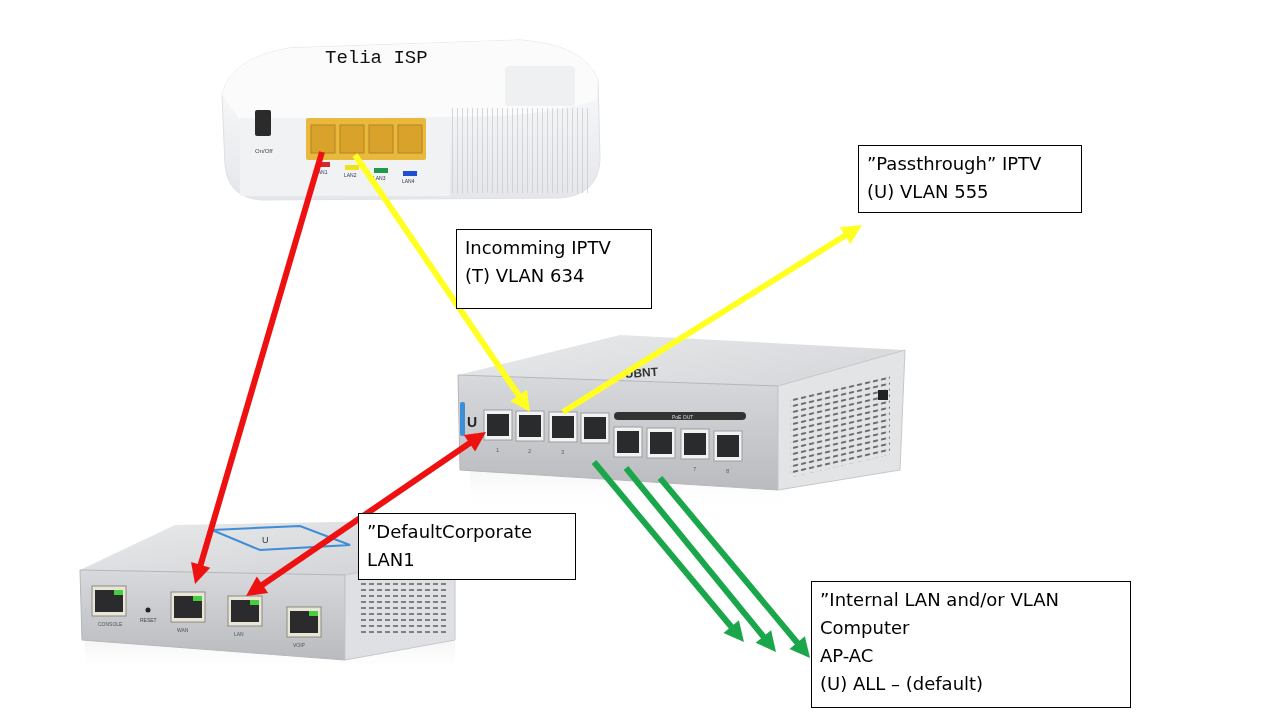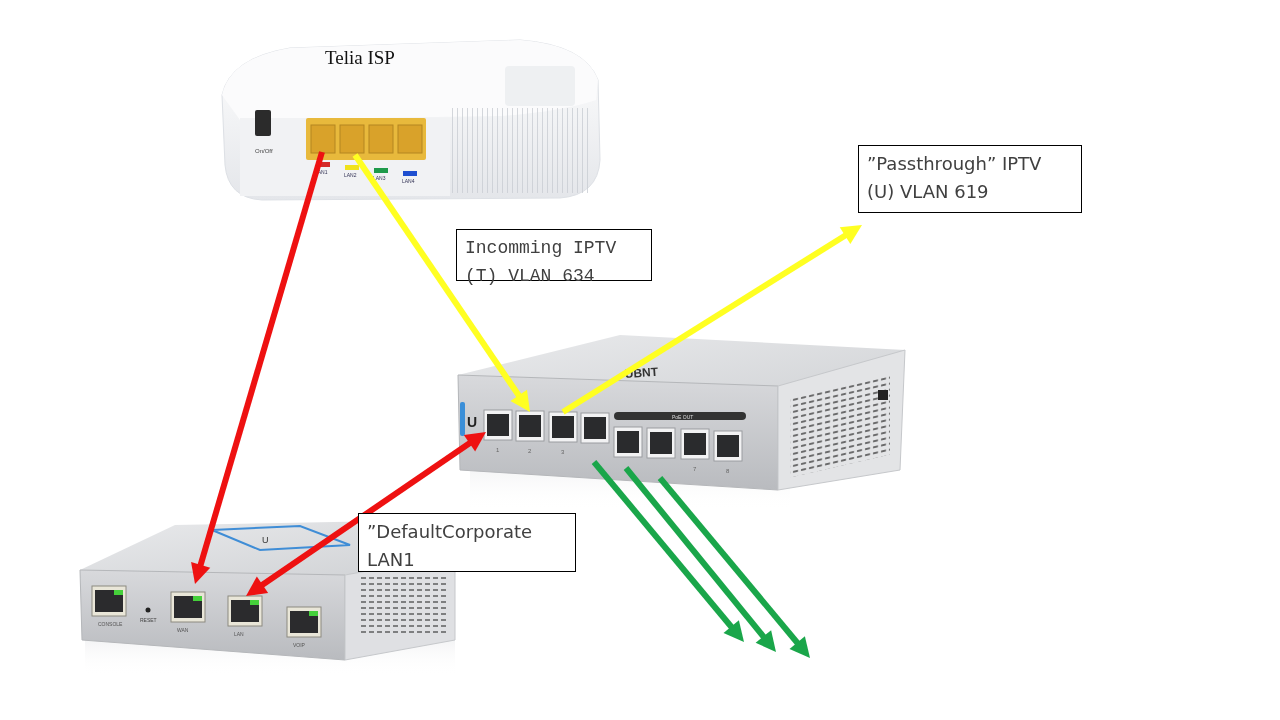--- a/index.html
+++ b/index.html
@@ -1,22 +1,22 @@
 <!DOCTYPE html>
 <html><head>
 <meta charset="utf-8">
 <style>
   html, body { margin:0; padding:0; background:#ffffff; }
   body { width:1280px; height:720px; position:relative; overflow:hidden;
          font-family:"Liberation Sans", sans-serif; }
   #stage { position:absolute; left:0; top:0; width:1280px; height:720px; }
   .callout { position:absolute; background:#fff; border:1px solid #000;
              font-family:"DejaVu Sans", sans-serif; font-size:18px; line-height:28px;
-             color:#404040; padding:4px 8px; box-sizing:border-box; white-space:nowrap; }
-  .plain-label { position:absolute; font-family:Liberation Serif, serif;
+             color:#000000; padding:4px 8px; box-sizing:border-box; white-space:nowrap; }
+  .plain-label { position:absolute; font-family:Liberation Mono, monospace;
                  font-size:19px; line-height:28px; color:#111; white-space:nowrap; }
   .line { display:block; }
   svg text { font-family:"Liberation Sans", sans-serif; }
 </style>
 </head>
 <body>
 
 <div id="stage">
   <svg width="1280" height="720" viewBox="0 0 1280 720" style="position:absolute;left:0;top:0;">
     <defs>
@@ -162,28 +162,34 @@
         <line x1="626" y1="468" x2="765.8902326515034" y2="639.5986853858442" stroke="#1aa64a" stroke-width="6" stroke-linecap="butt"></line>
         <polygon points="810,658 789.5140992107366,649.0374184046972 804.8785248026842,636.2337304114077" fill="#1aa64a"></polygon>
         <line x1="660" y1="478" x2="799.7570496053684" y2="645.708459526442" stroke="#1aa64a" stroke-width="6" stroke-linecap="butt"></line>
       </g>
   </svg>
 
   <div class="plain-label" style="left:325px;top:44px;">
     <span class="line">Telia ISP</span>
   </div>
 
-  <div class="callout" style="left:456px;top:229px;width:196px;height:52px;font-family:Liberation Mono, monospace;">
+  <div class="callout" style="left:456px;top:229px;width:196px;height:80px;">
     <span class="line">Incomming IPTV</span>
     <span class="line">(T) VLAN 634</span>
   </div>
 
   <div class="callout" style="left:858px;top:145px;width:224px;height:68px;">
     <span class="line">”Passthrough” IPTV</span>
-    <span class="line">(U) VLAN 619</span>
+    <span class="line">(U) VLAN 555</span>
   </div>
 
-  <div class="callout" style="left:358px;top:513px;width:218px;height:59px;">
+  <div class="callout" style="left:358px;top:513px;width:218px;height:67px;">
     <span class="line">”DefaultCorporate</span>
     <span class="line">LAN1</span>
   </div>
 
+  <div class="callout" style="left:811px;top:581px;width:320px;height:127px;">
+    <span class="line">”Internal LAN and/or VLAN</span>
+    <span class="line">Computer</span>
+    <span class="line">AP-AC</span>
+    <span class="line">(U) ALL – (default)</span>
+  </div>
 </div>
 
 </body></html>

